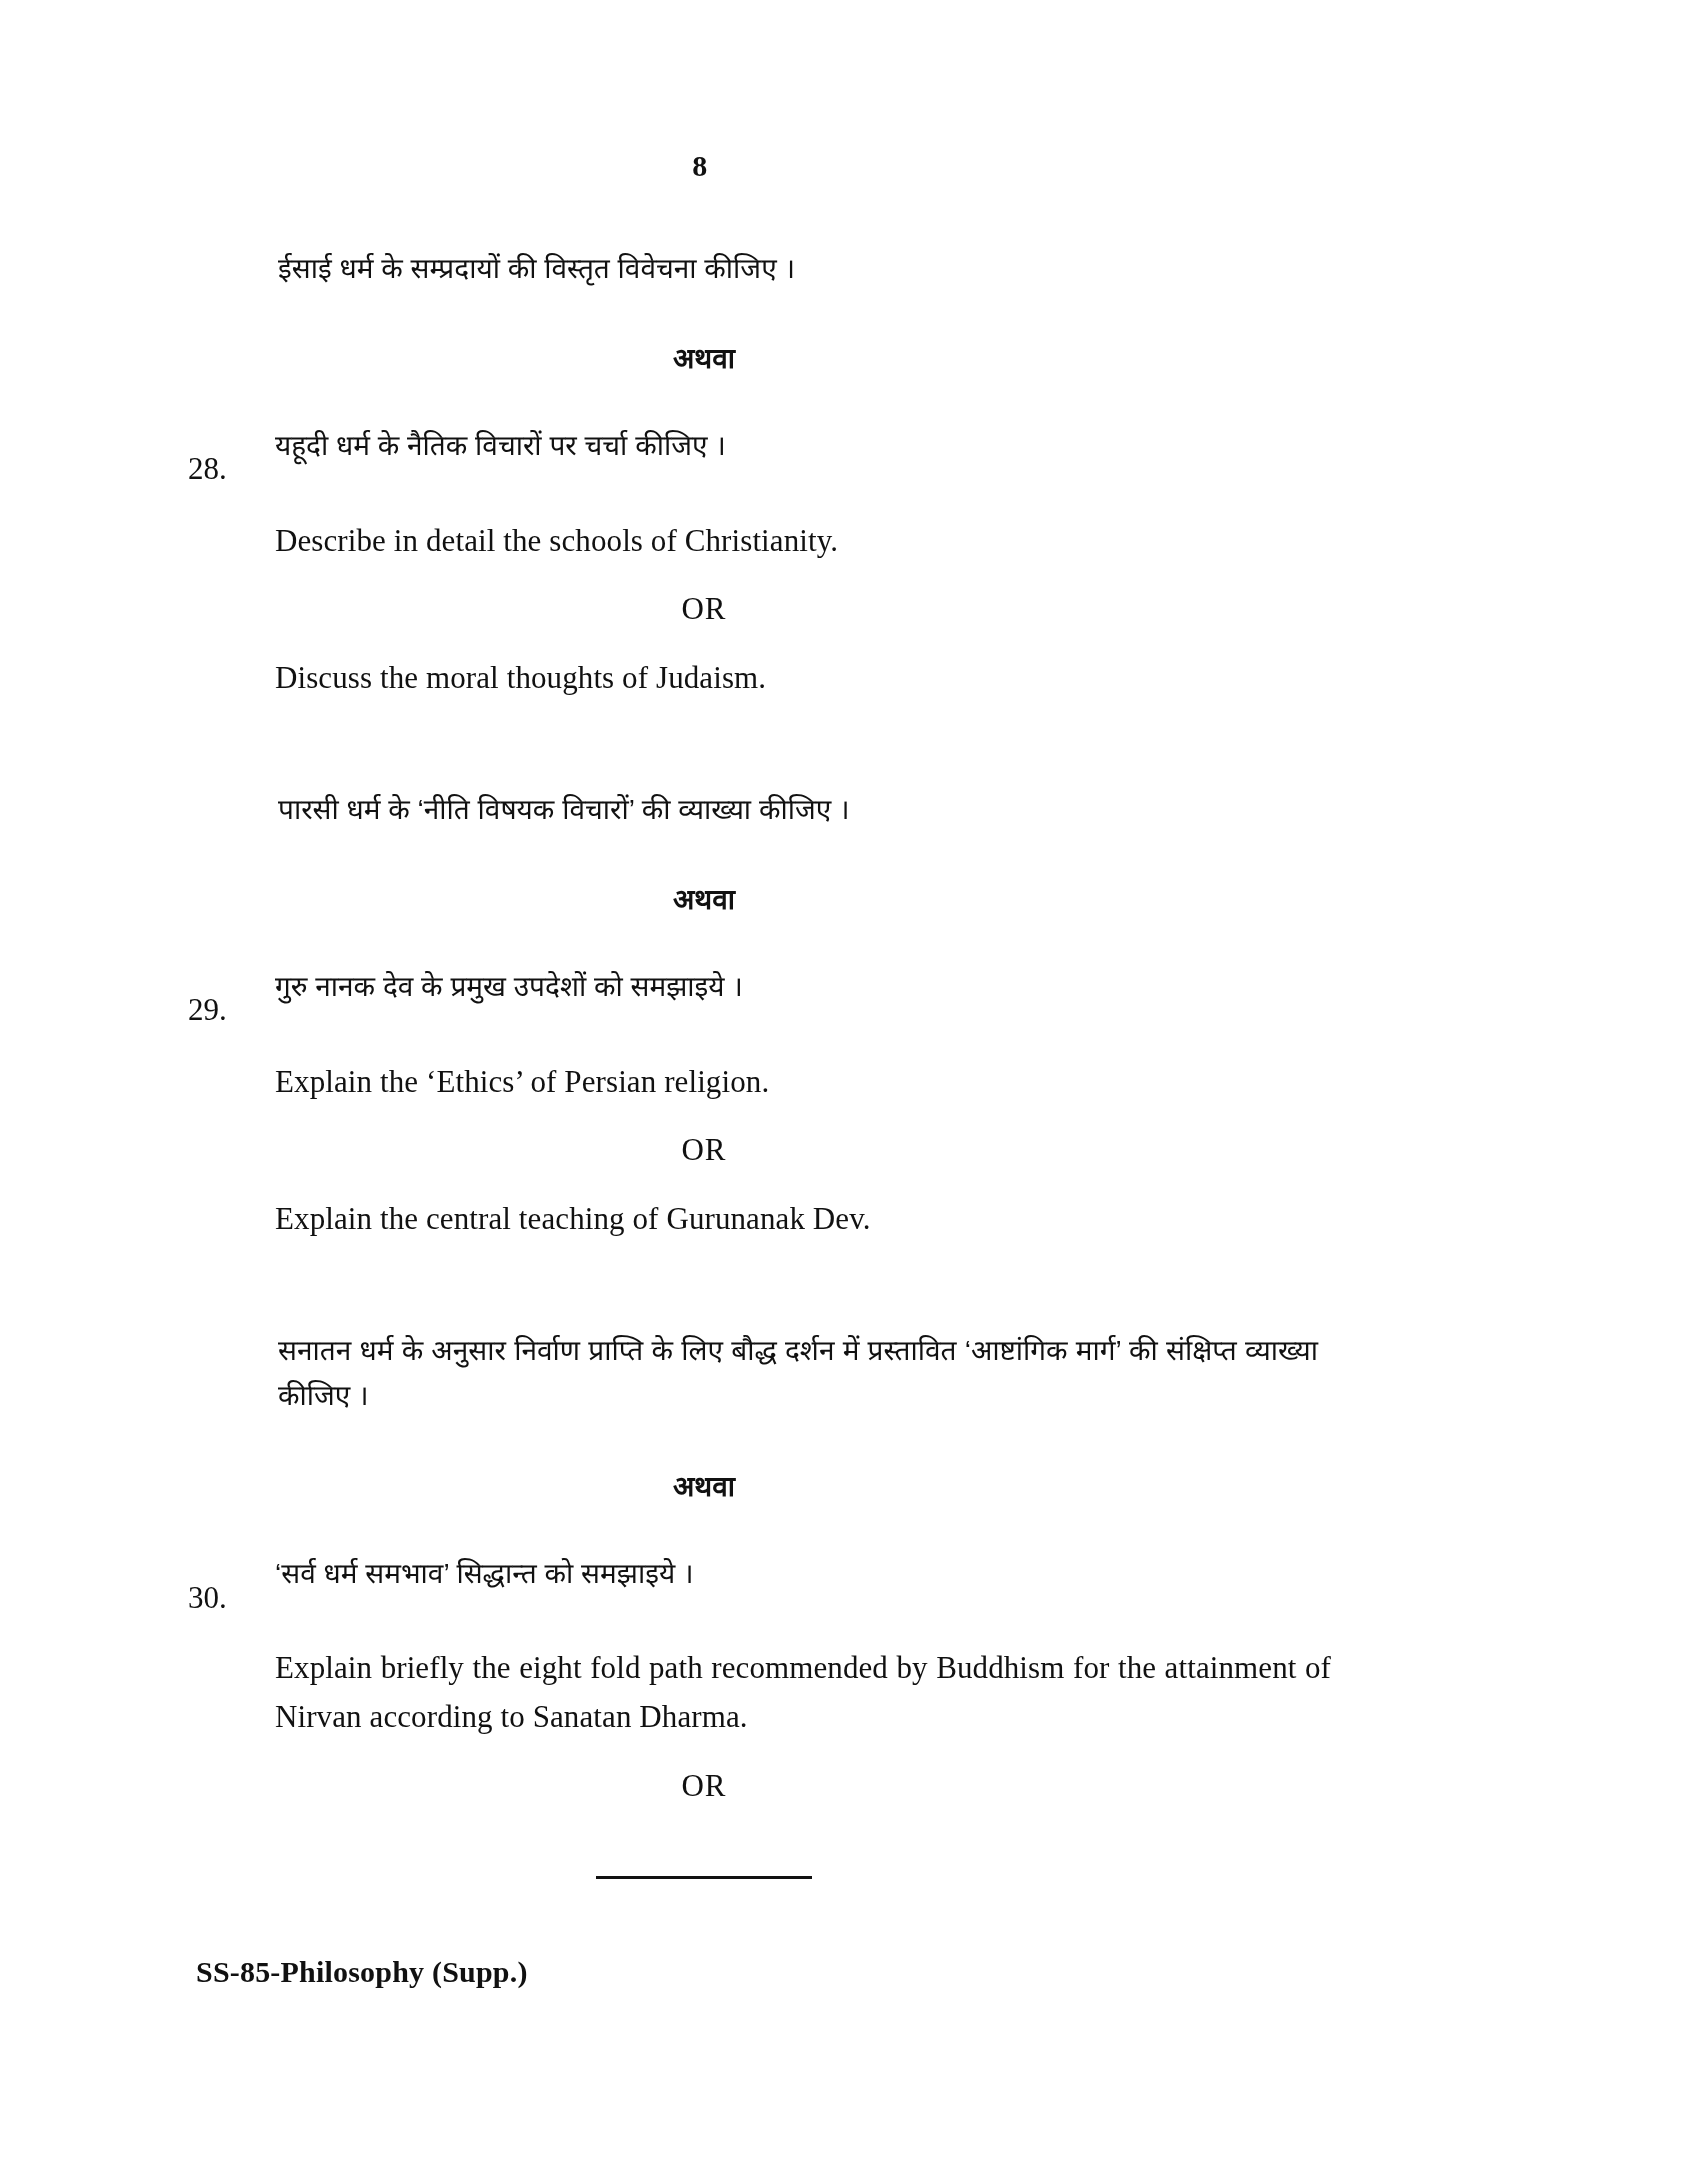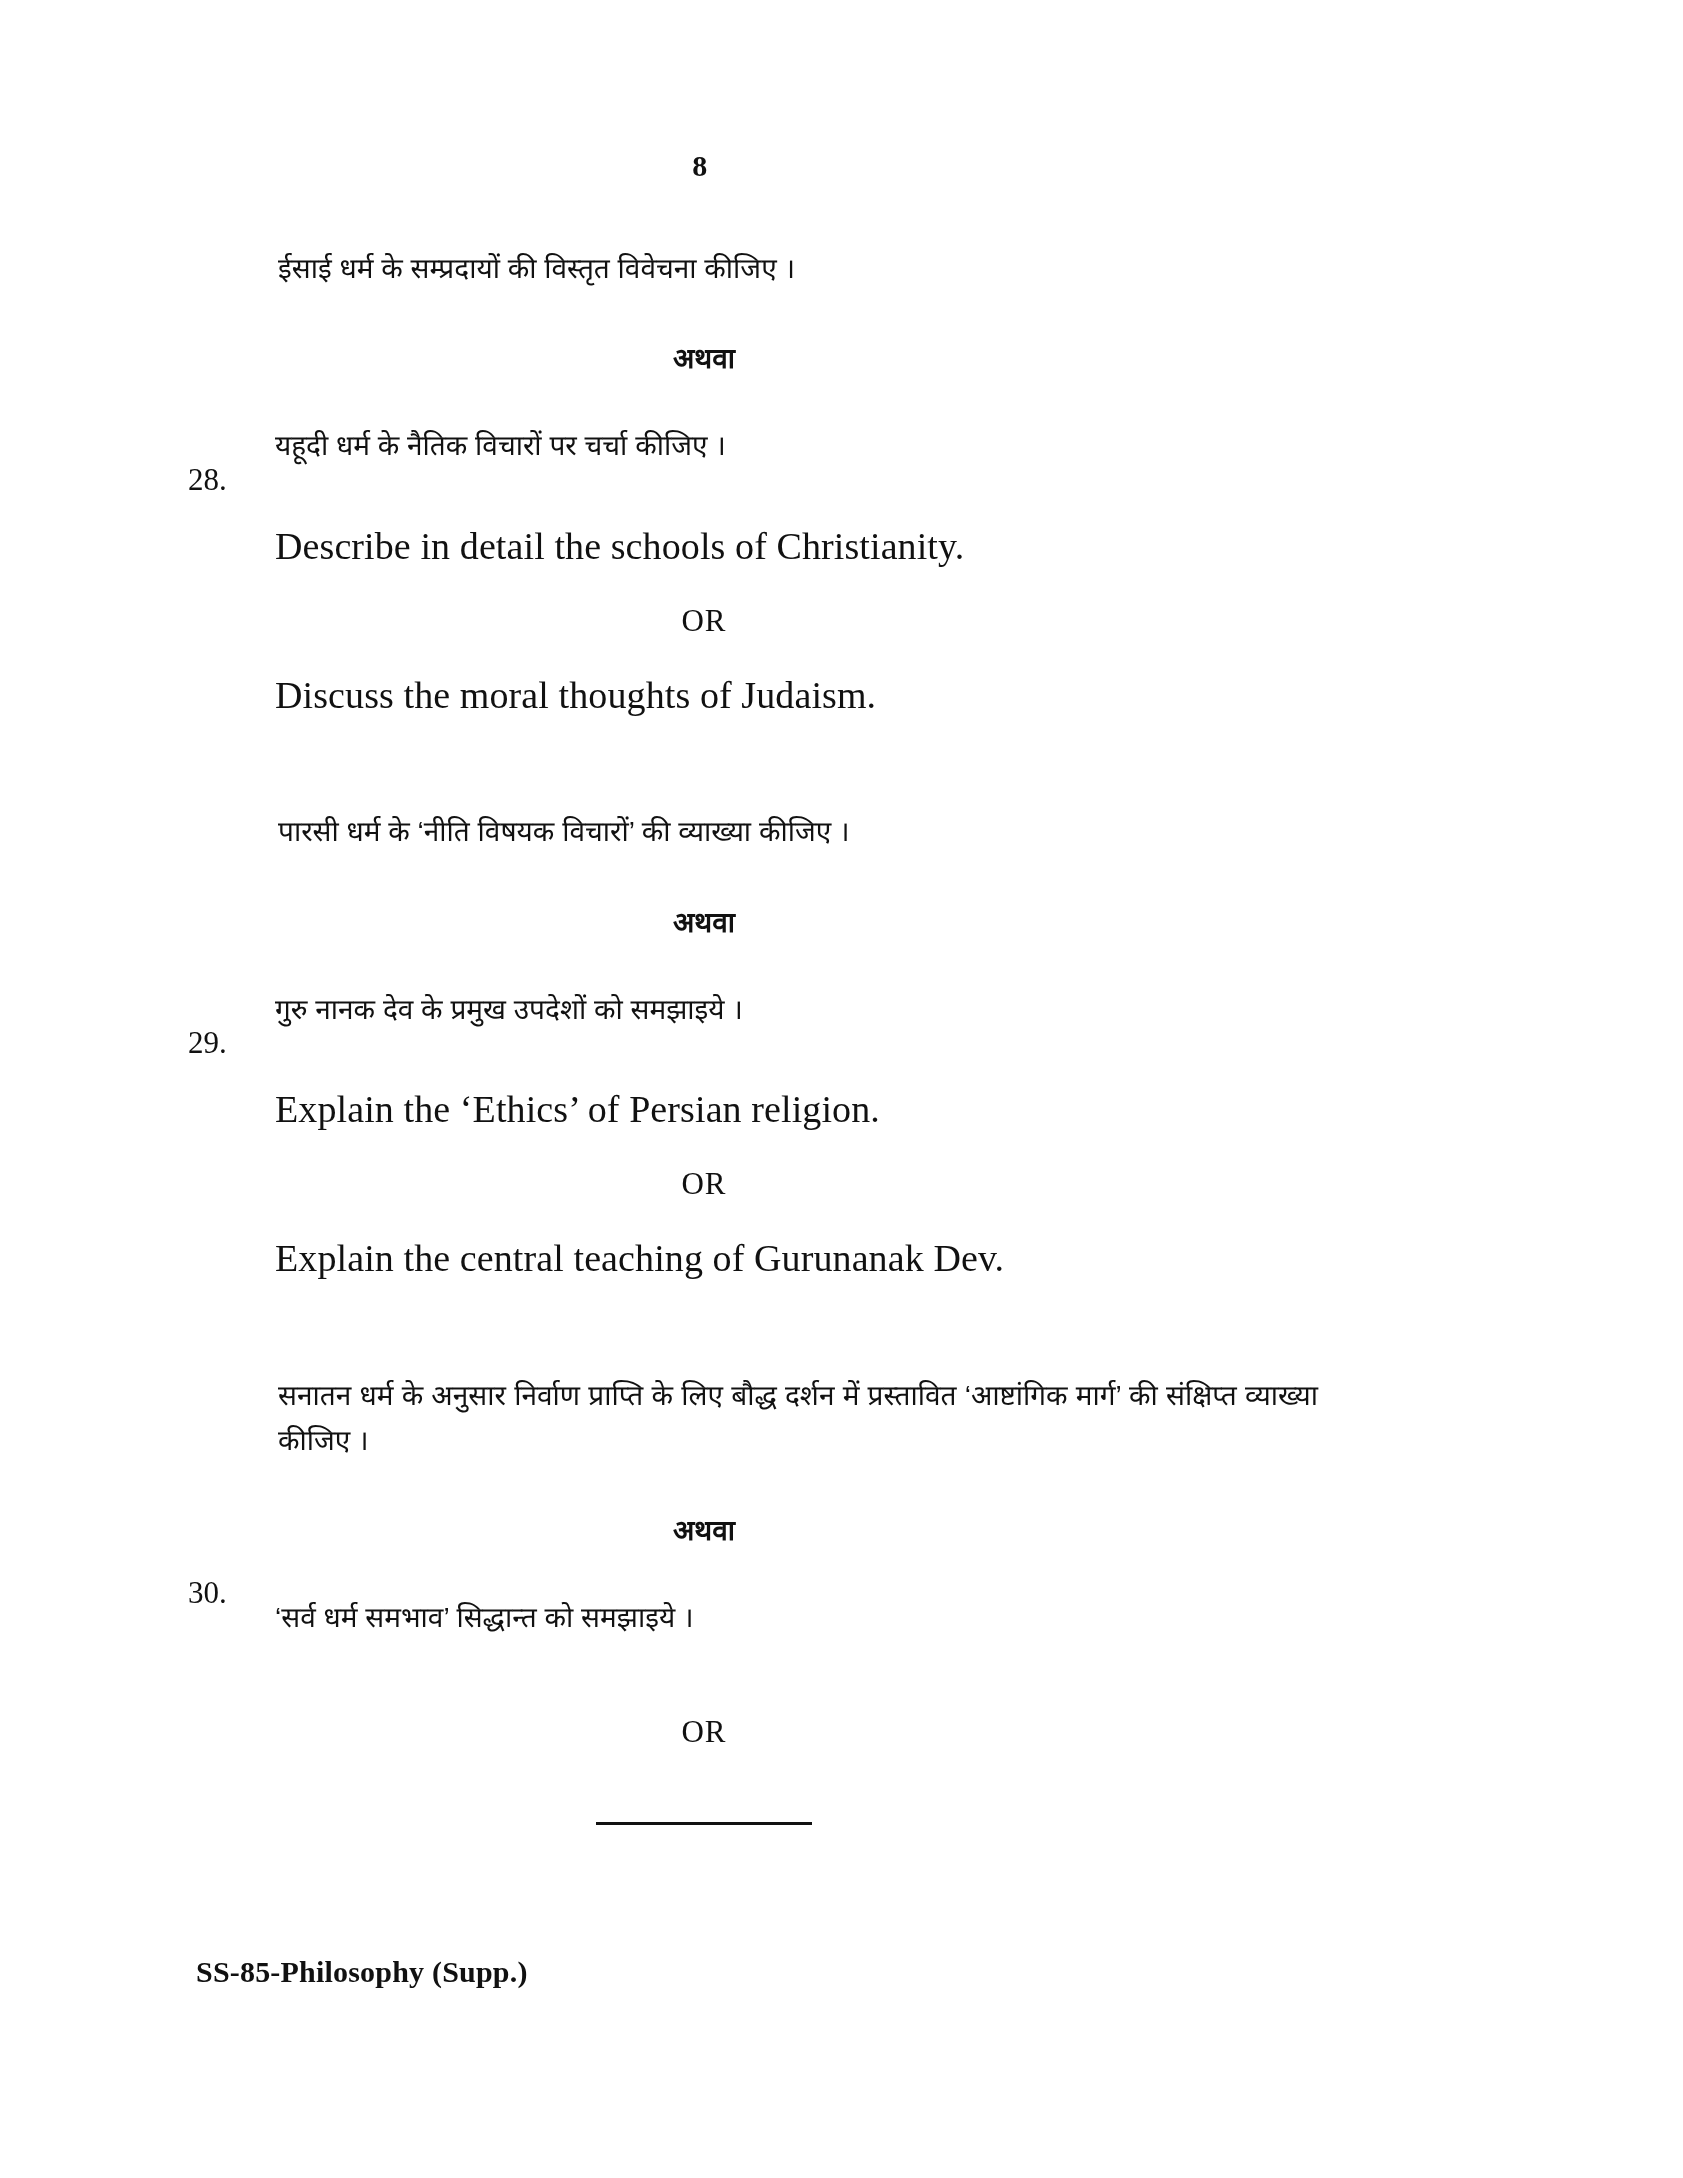--- a/index.html
+++ b/index.html
@@ -70,21 +70,21 @@
     line-height: 1.62;
     margin: 13px;
   }
 
   .hindi-justify {
     text-align: justify;
     text-justify: inter-word;
   }
 
   .english {
-    font-size: 38px;
+    font-size: 31px;
     line-height: 1.6;
     margin: 0;
     letter-spacing: 0.1px;
   }
 
   .english-justify {
     text-align: justify;
     text-justify: inter-word;
   }
 
@@ -210,20 +210,21 @@
           <div class="gap-md"></div>
 
           <p class="alt-label">अथवा</p>
 
           <div class="gap-md"></div>
 
           <p class="hindi sub-indent">‘सर्व धर्म समभाव’ सिद्धान्त को समझाइये ।</p>
 
           <div class="gap-md"></div>
 
+          <p class="english english-justify sub-indent">Explain briefly the eight fold path recommended by Buddhism for the attainment of Nirvan according to Sanatan Dharma.</p>
 
           <div class="gap-sm"></div>
 
           <p class="or-label">OR</p>
 
           <div class="gap-sm"></div>
 
 
           <div class="divider-wrap">
             <div class="divider"></div>

